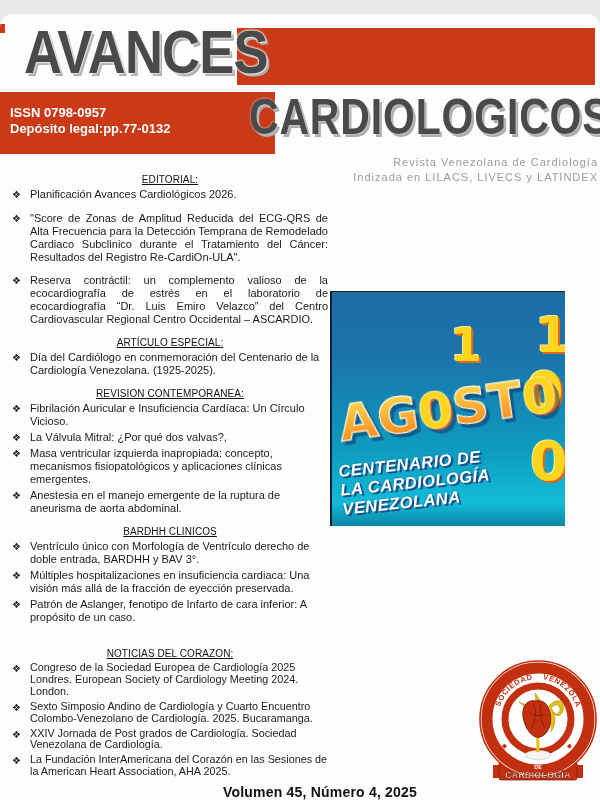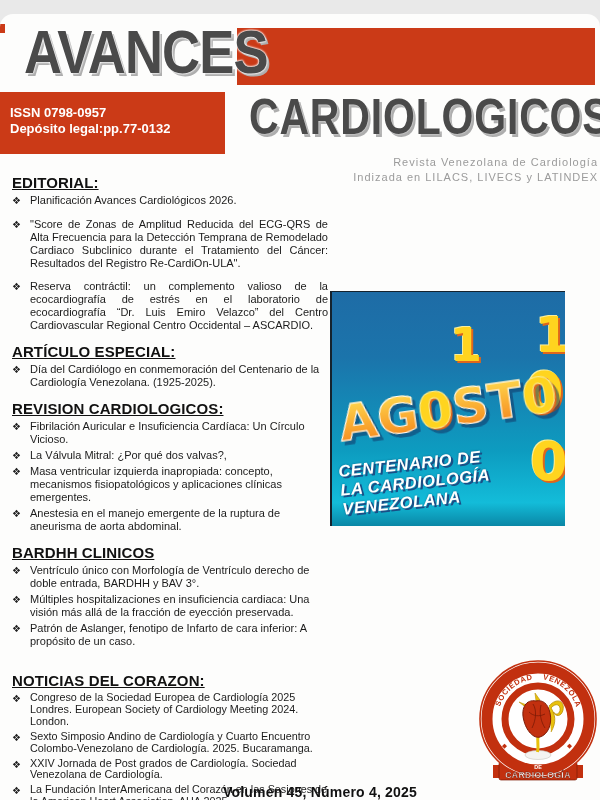--- a/index.html
+++ b/index.html
@@ -19,39 +19,39 @@
   .red-tick{position:absolute;left:0;top:10px;width:5px;height:9px;background:var(--red);}
   .red-top-block{position:absolute;left:237px;top:14px;width:358px;height:57px;background:var(--red);}
   .title-avances{
     position:absolute;left:24px;top:2px;z-index:2;
     font-size:62px;font-weight:bold;color:var(--title-gray);
     transform:scaleX(0.85);transform-origin:left top;white-space:nowrap;
     text-shadow:0 0 2px #fff,0 0 2px #fff,0 0 3px #fff,3px 3px 0 #adadad;
     letter-spacing:-1px;
   }
   .issn-bar{
-    position:absolute;left:0;top:78px;width:225px;height:62px;background:var(--red);
+    position:absolute;left:0;top:78px;width:275px;height:62px;background:var(--red);
     padding:13px 0 0 10px;color:#fff;font-weight:bold;font-size:13px;line-height:16px;
   }
   .title-cardiologicos{
     position:absolute;left:249px;top:74px;z-index:2;
     font-size:50px;font-weight:bold;color:var(--title-gray);
     transform:scaleX(0.82);transform-origin:left top;white-space:nowrap;
     text-shadow:0 0 2px #fff,3px 3px 0 #adadad;letter-spacing:1px;
   }
   .journal-subtitle{
     position:absolute;left:248px;top:141px;width:350px;text-align:right;
     color:var(--subtitle-gray);font-size:11px;line-height:15px;letter-spacing:1px;
     white-space:nowrap;
   }
   
   .toc{position:absolute;left:12px;top:160px;width:316px;color:#1b1b1b;}
   .toc-heading{
-    font-size:15px;font-weight:bold;text-decoration:underline;color:#111;
-    margin-bottom:3px;letter-spacing:.1px;
+    font-size:10px;font-weight:normal;text-decoration:underline;color:#111;
+    margin-bottom:3px;letter-spacing:.1px;text-align:center;
   }
   .toc-section{margin-top:11px;}
   .toc-section:first-child{margin-top:0;}
   .toc-item{display:flex;font-size:11px;line-height:13px;margin-top:3px;}
   .bullet{
     flex:0 0 18px;font-family:"DejaVu Sans",sans-serif;font-size:10px;line-height:13px;
     color:#222;
   }
   .item-text{flex:1 1 auto;}
   .toc-section.justify .item-text{text-align:justify;}
@@ -140,21 +140,21 @@
         </div>
       </div>
       <div class="toc-section" data-name="section-articulo-especial">
         <div class="toc-heading" data-name="section-heading">ARTÍCULO ESPECIAL:</div>
         <div class="toc-item" data-name="toc-item">
           <span class="bullet" data-name="diamond-bullet-icon">❖</span>
           <span class="item-text" data-name="toc-item-text">Día del Cardiólogo en conmemoración del Centenario de la Cardiología Venezolana.   (1925-2025).</span>
         </div>
       </div>
       <div class="toc-section" data-name="section-revision-contemporanea">
-        <div class="toc-heading" data-name="section-heading">REVISION CARDIOLOGICOS:</div>
+        <div class="toc-heading" data-name="section-heading">REVISION CONTEMPORANEA:</div>
         <div class="toc-item" data-name="toc-item">
           <span class="bullet" data-name="diamond-bullet-icon">❖</span>
           <span class="item-text" data-name="toc-item-text">Fibrilación Auricular e Insuficiencia Cardíaca: Un Círculo Vicioso.</span>
         </div>
         <div class="toc-item" data-name="toc-item">
           <span class="bullet" data-name="diamond-bullet-icon">❖</span>
           <span class="item-text" data-name="toc-item-text">La Válvula Mitral: ¿Por qué dos valvas?,</span>
         </div>
         <div class="toc-item" data-name="toc-item">
           <span class="bullet" data-name="diamond-bullet-icon">❖</span>

